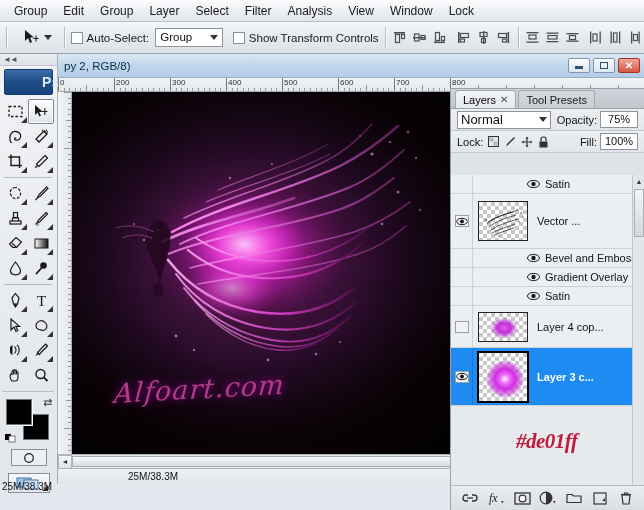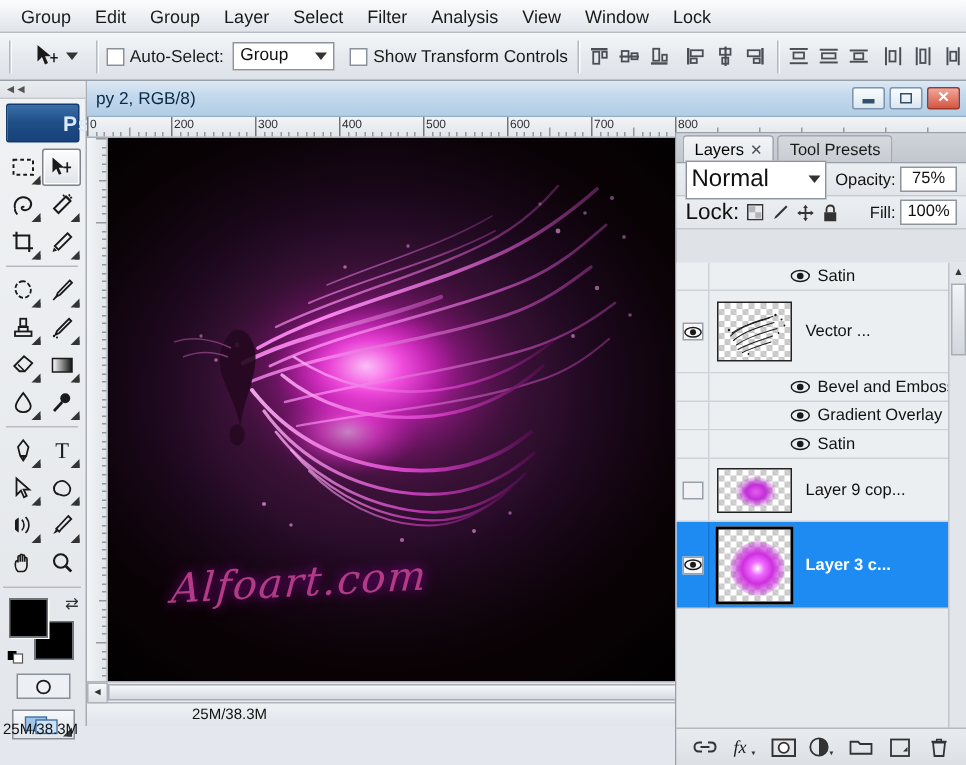--- a/index.html
+++ b/index.html
@@ -240,30 +240,30 @@
     background: linear-gradient(180deg,#f2f4f6,#e6e9ed);
     color:#000;
   }
   .ptab .xclose { font-size:10px; color:#4a4f55; }
   .panel-row {
     height:22px; display:flex; align-items:center; padding:0 6px;
     background: linear-gradient(180deg,#eceff2,#e2e5e9);
     border-bottom:1px solid #c4c9ce;
   }
   .blend-select {
-    width:94px; height:26px; background:#fff; border:1px solid #8e949c;
+    width:94px; height:18px; background:#fff; border:1px solid #8e949c;
     display:flex;align-items:center;justify-content:space-between;
-    padding:0 3px; font-size:16px; color:#111;
+    padding:0 3px; font-size:13px; color:#111;
   }
   .op-label { font-size:11px; color:#111; margin-left:6px; }
   .op-field {
     width:38px;height:17px;background:#fff;border:1px solid #8e949c;
     font-size:11px; color:#111; text-align:center; line-height:15px; margin-left:3px;
   }
-  .lock-label { font-size:15px; color:#111; margin-right:5px; }
+  .lock-label { font-size:11px; color:#111; margin-right:5px; }
   .lock-icons { display:flex; align-items:center; gap:5px; flex:1; }
   .layers-list {
     position:absolute; left:0; top:86px; width:194px; height:311px;
     background:#e7eaed; overflow:hidden;
   }
   .lyr {
     display:flex; align-items:center; height:24px;
     border-bottom:1px solid #cdd2d7; background:#eceff2;
   }
   .lyr.effect-row { height:19px; background:#eceff2; }
@@ -1127,21 +1127,21 @@
       <div class="lyr" style="height:42px;">
         <div class="eye-col">
           <span class="eye-box empty"></span>
         </div>
         <div class="thumb-col" style="width:60px;">
           <span class="thumb" style="width:50px;height:30px;">
             <span style="position:absolute;left:12px;top:5px;width:26px;height:20px;border-radius:50%;
                          background:radial-gradient(ellipse at center,#e45cf0 0%,#c22fd8 35%,rgba(180,40,200,0.25) 65%,rgba(180,40,200,0) 100%);"></span>
           </span>
         </div>
-        <span class="lyr-name">Layer 9 cop...</span>
+        <span class="lyr-name">Layer 4 cop...</span>
       </div>
 
       <div class="lyr selected" style="height:58px;">
         <div class="eye-col" style="border-right:1px solid #1679d6;">
           <span class="eye-box">
             <svg width="12" height="9">
                 <ellipse cx="6" cy="4.5" rx="5.4" ry="3.2" fill="none" stroke="#1a1a1a" stroke-width="1"></ellipse>
                 <circle cx="6" cy="4.5" r="2" fill="#1a1a1a"></circle>
               </svg>
           </span>
@@ -1202,15 +1202,16 @@
       <span class="pb-icon">
         <svg width="14" height="14">
             <path d="M3 4 L11 4 L10 13 L4 13 Z" fill="none" stroke="#333" stroke-width="1.2"></path>
             <path d="M2 3.5 L12 3.5" stroke="#333" stroke-width="1.3"></path>
             <path d="M5.5 3.5 L5.5 2 L8.5 2 L8.5 3.5" fill="none" stroke="#333" stroke-width="1.1"></path>
           </svg>
       </span>
     </div>
   </div>
 
+  <div class="hexlabel">#de01ff</div>
 
 
 </div>
 
 </body></html>

